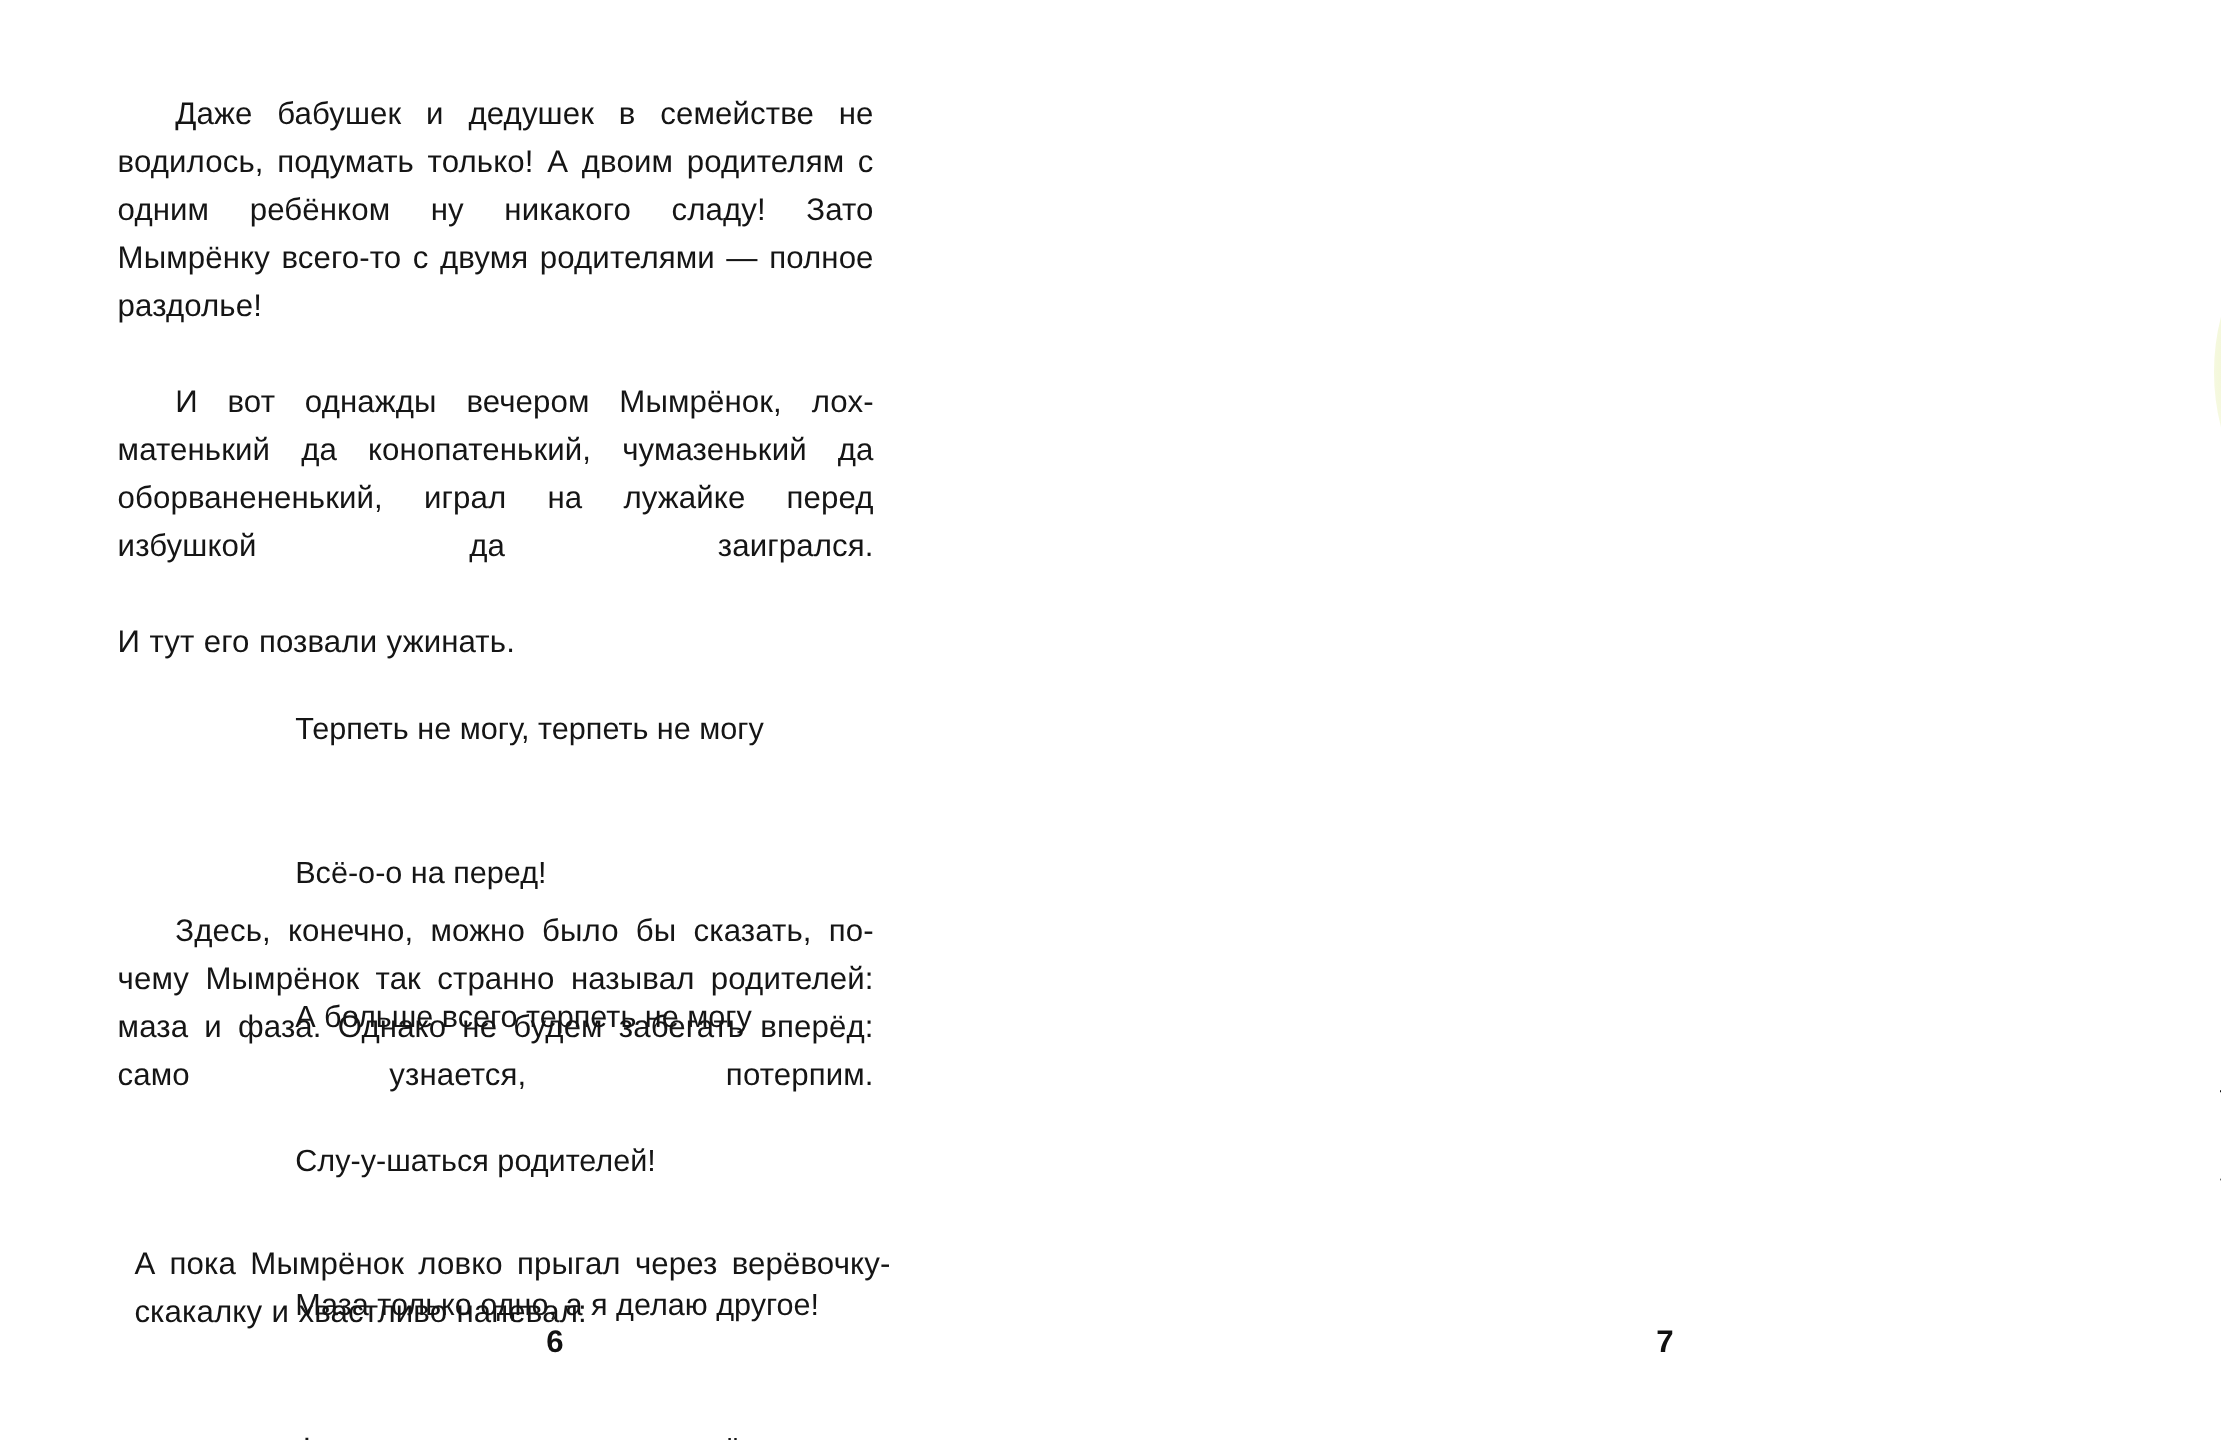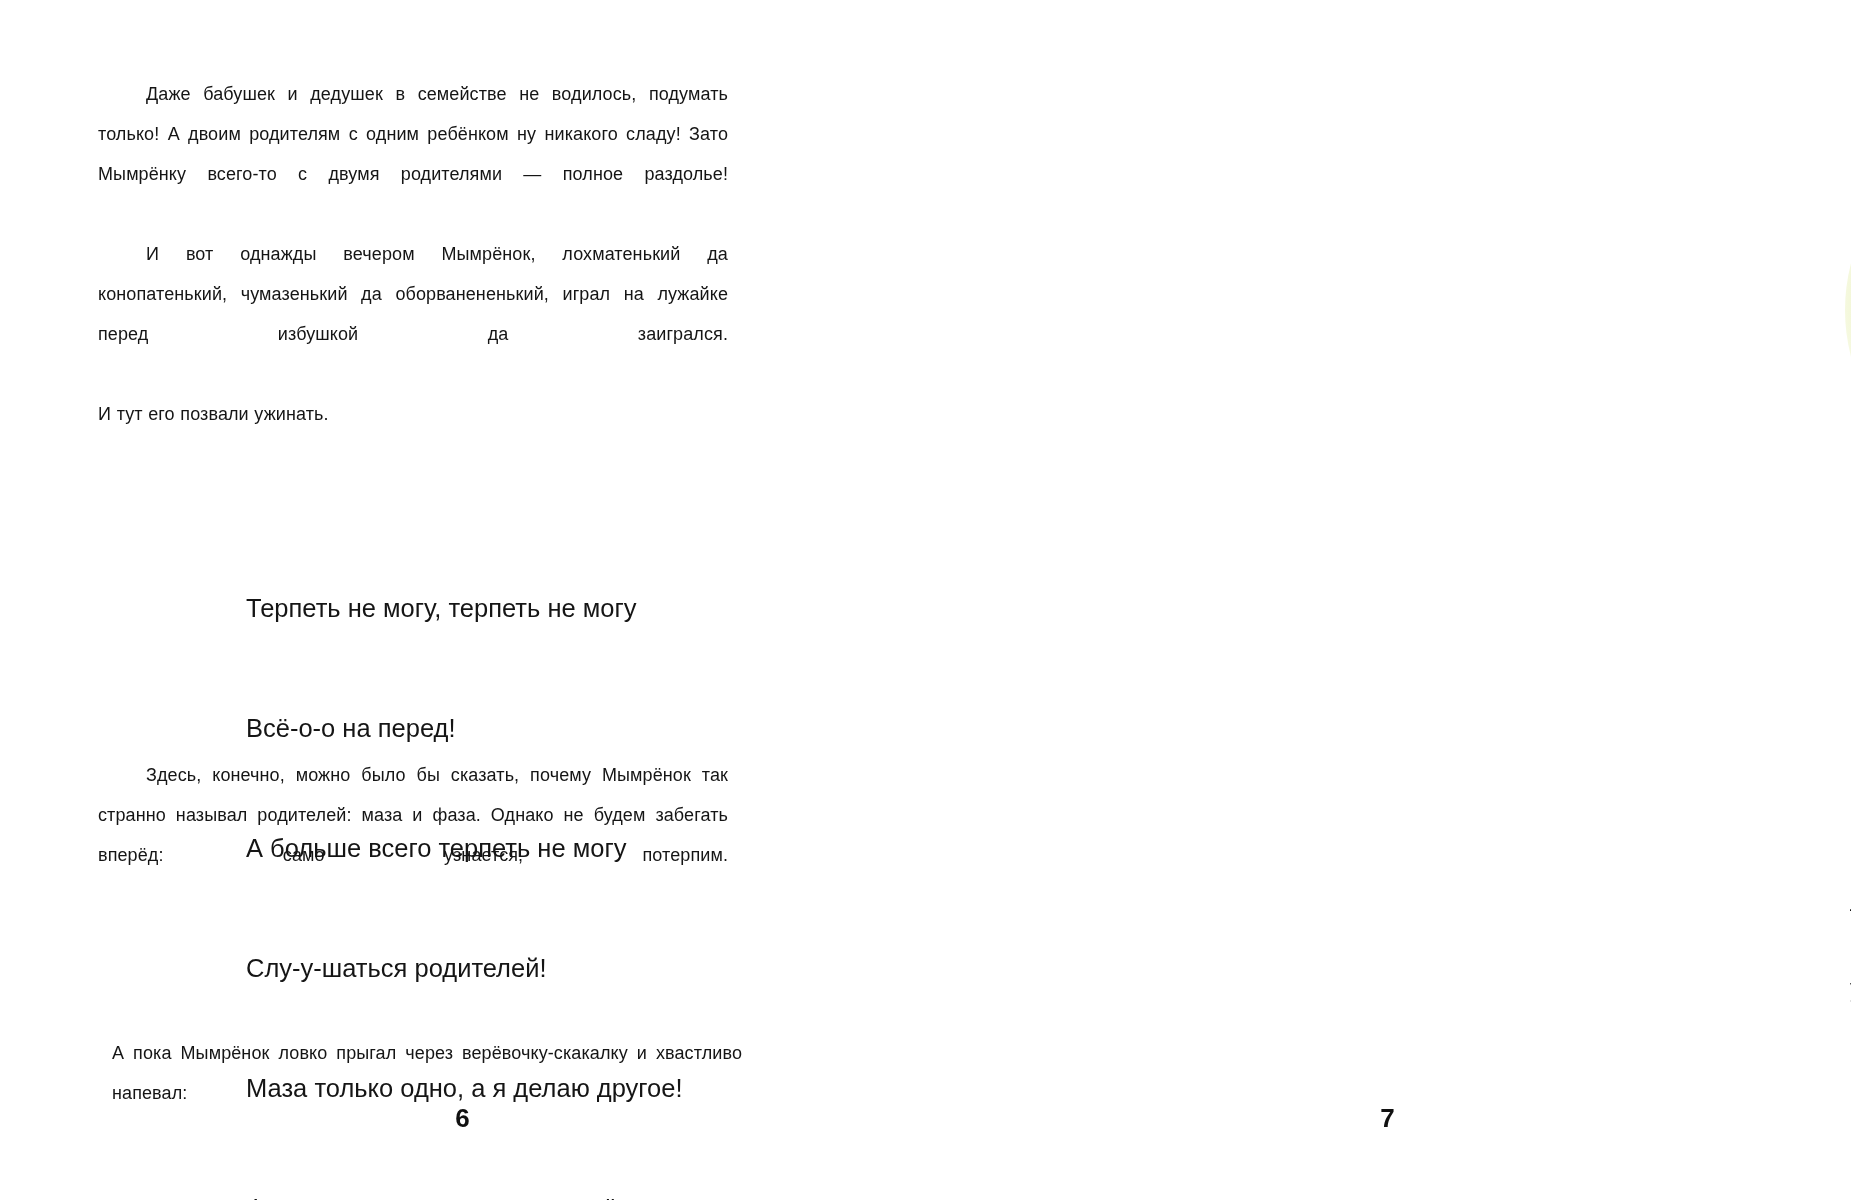--- a/index.html
+++ b/index.html
@@ -27,21 +27,21 @@
     width: 925px;
     height: 1200px;
     box-sizing: border-box;
   }
   .page-left  { padding: 0 110px 0 98px; }
   .page-right { padding: 0 70px 0 0; }
 
   
   .text-col {
     position: absolute;
-    font-size: 18px;
+    font-size: 26px;
     line-height: 40px;
     text-align: justify;
     text-justify: inter-word;
     letter-spacing: 0.1px;
     word-spacing: 0.5px;
     color: #151515;
   }
   .left-col {
     left: 98px;
     top: 74px;

